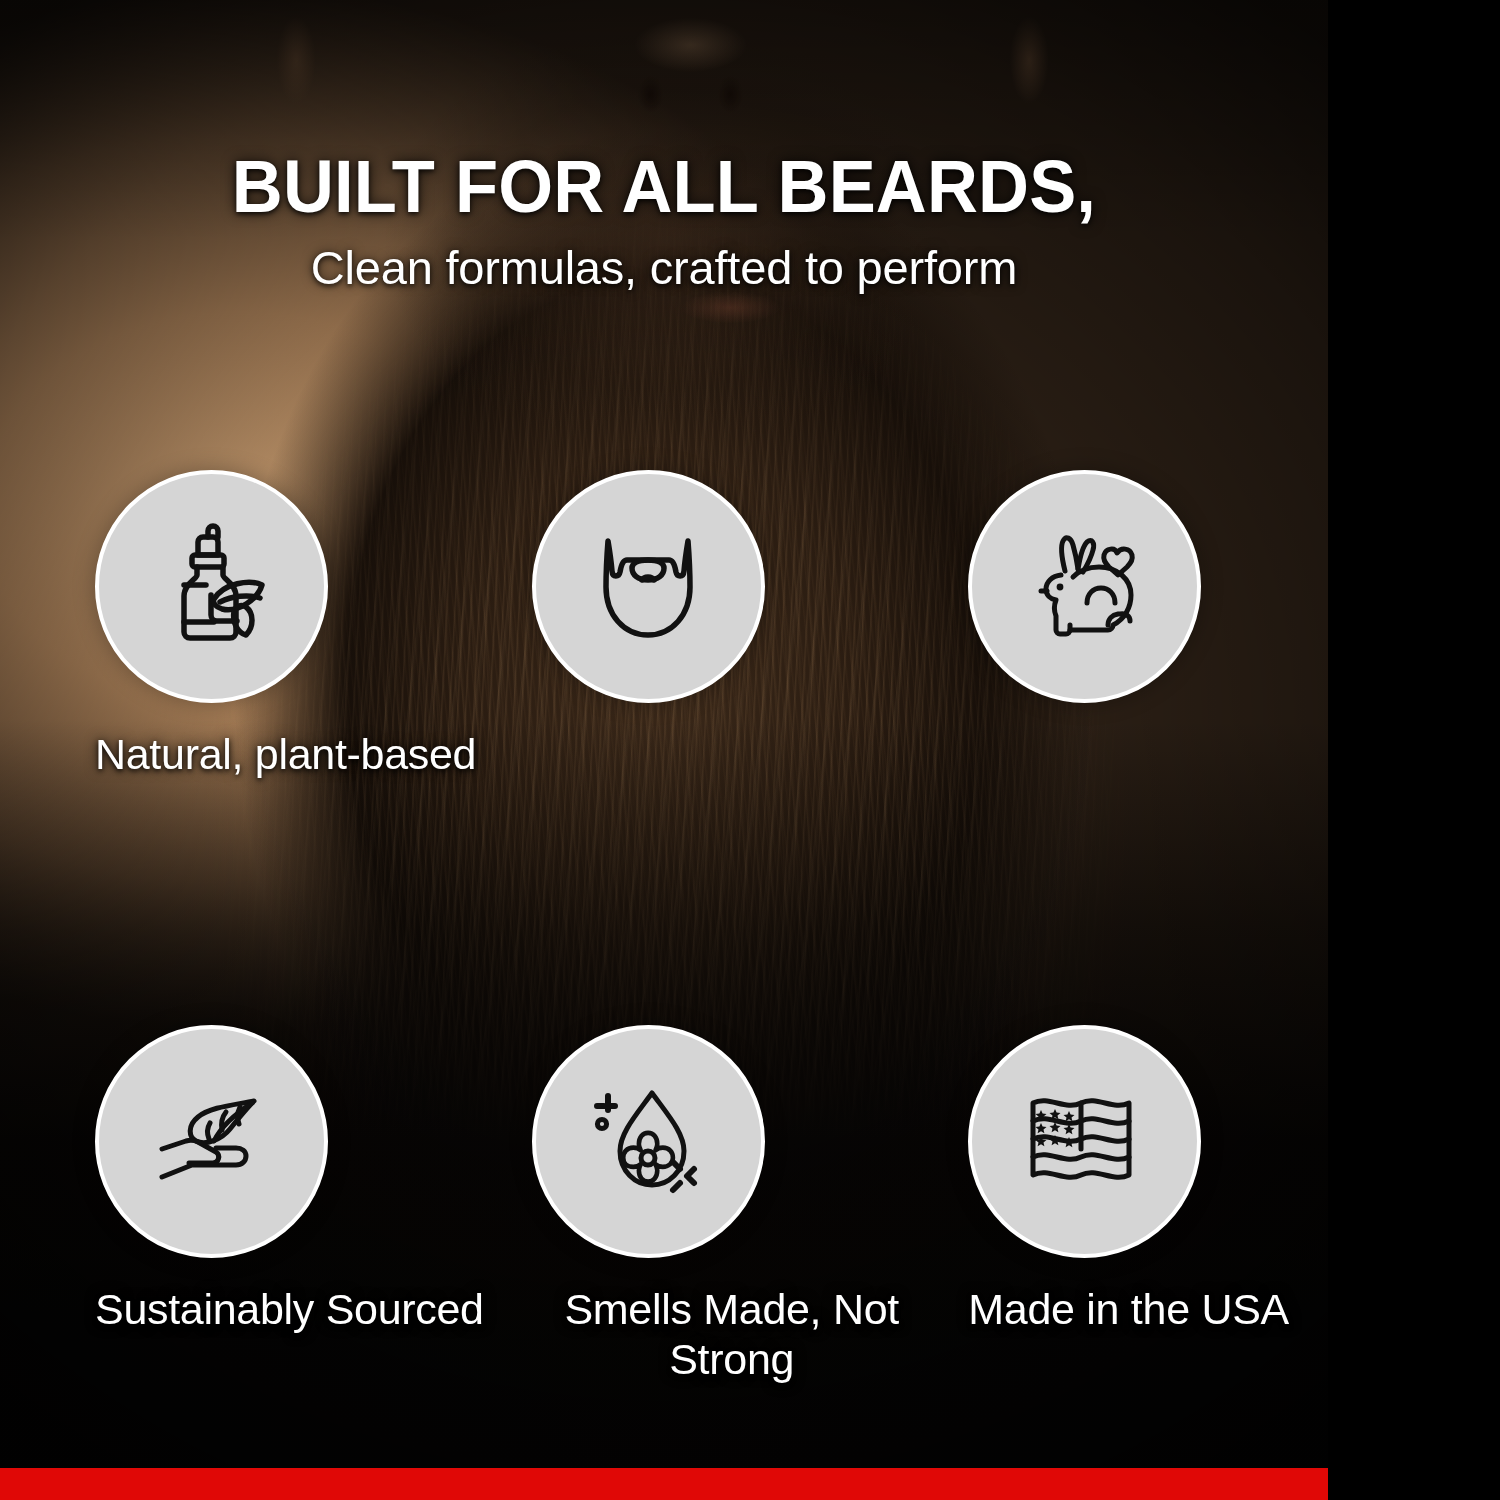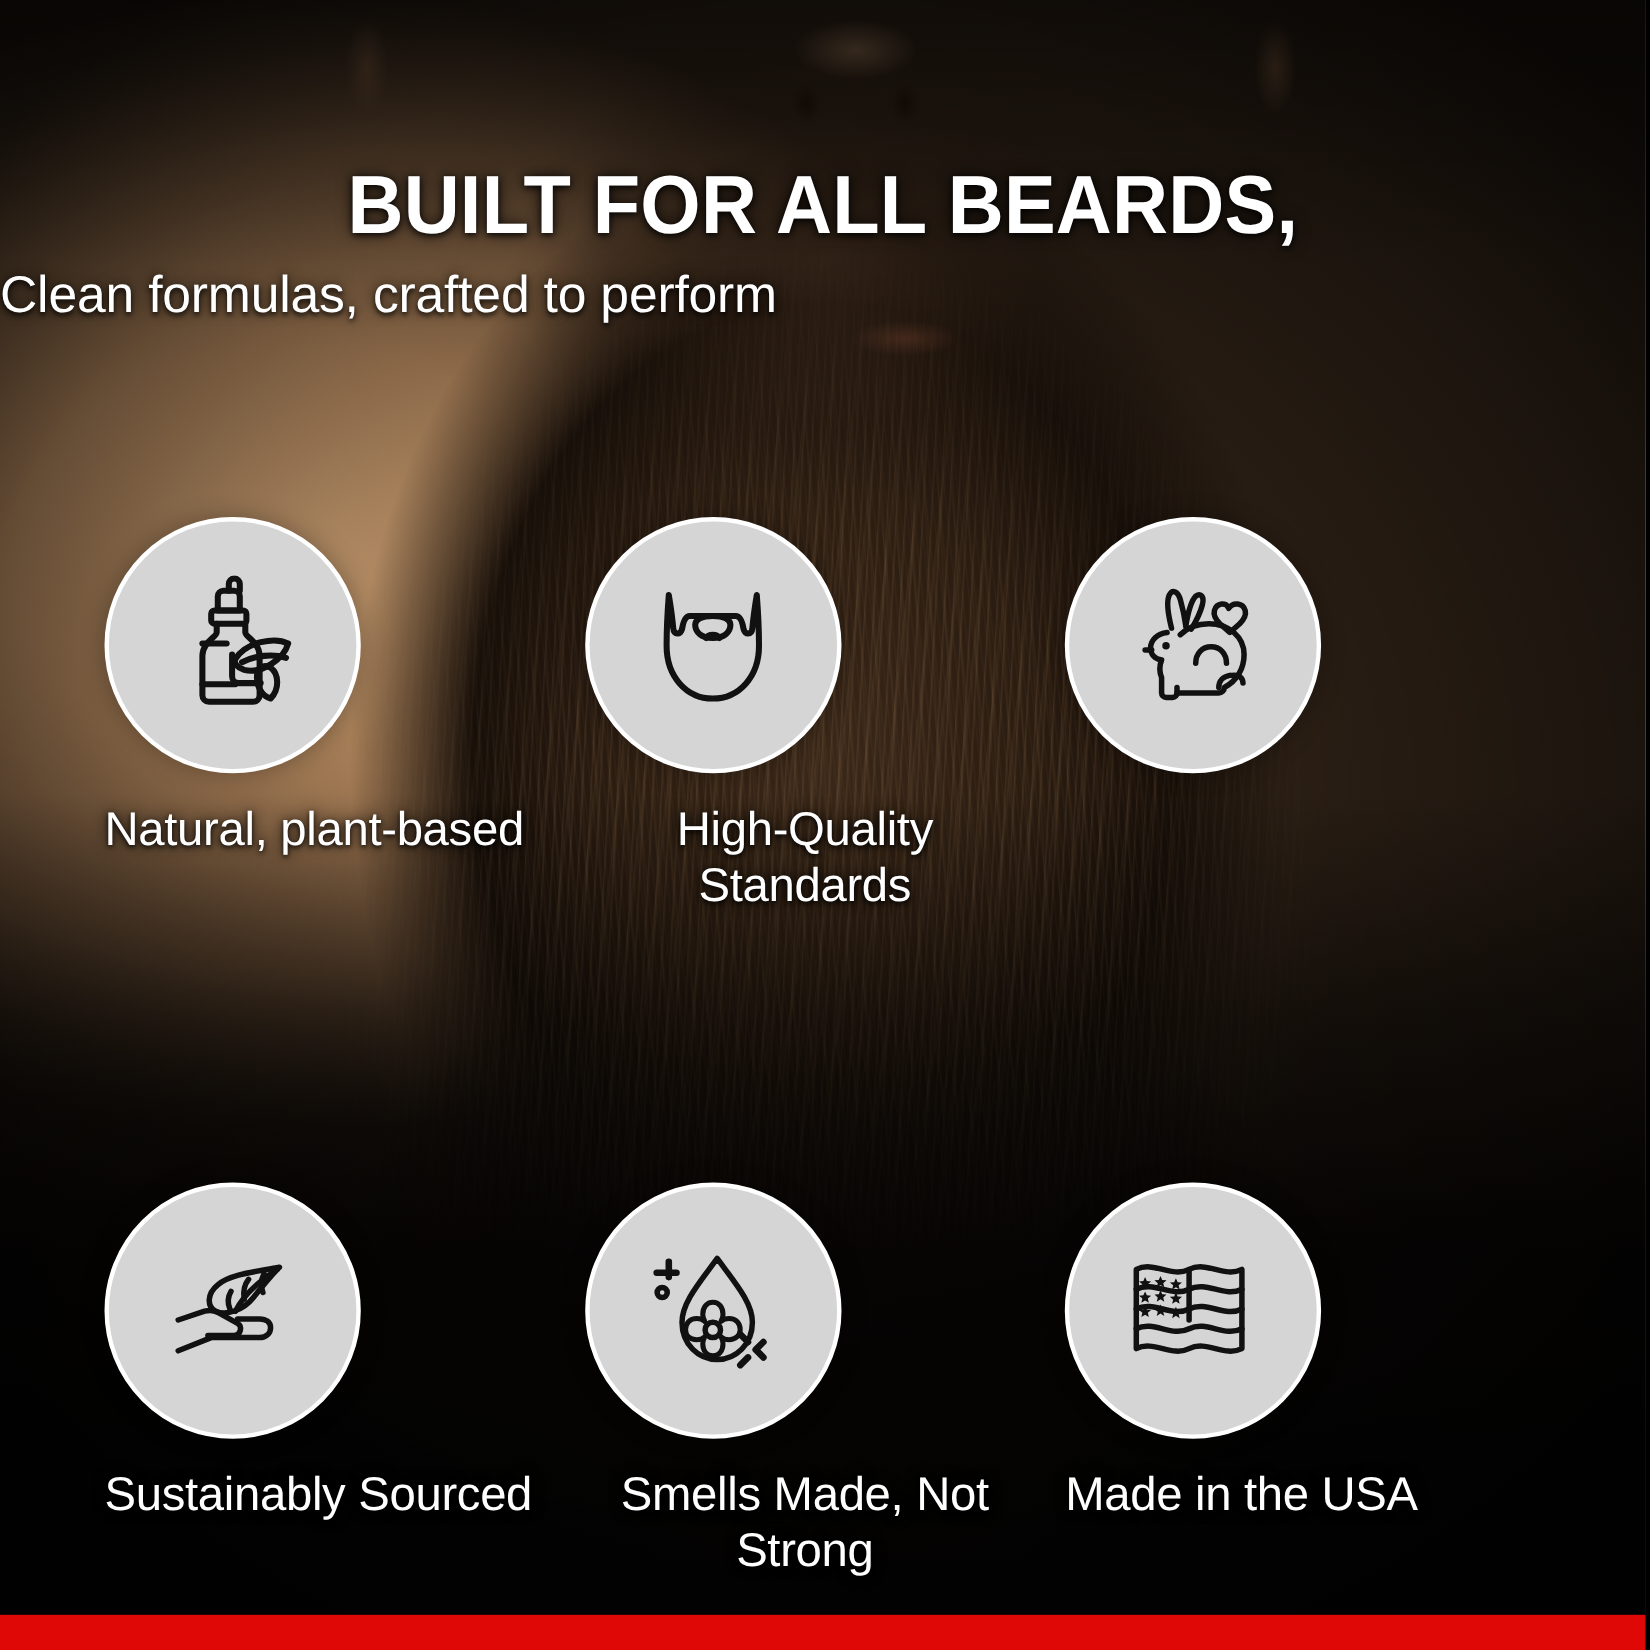--- a/index.html
+++ b/index.html
@@ -2,21 +2,21 @@
 <html><head>
 <meta charset="utf-8">
 <style>
   html, body {
     margin: 0;
     padding: 0;
     background: #000;
   }
   #stage {
     position: relative;
-    width: 1496px;
+    width: 1328px;
     height: 1500px;
     overflow: hidden;
     font-family: "Liberation Sans", sans-serif;
     background: #b91c1c;
   }
 
   
   .bg-layer { position: absolute; inset: 0; }
 
   
@@ -92,21 +92,21 @@
     line-height: 1.02;
     font-weight: 700;
     letter-spacing: 0.2px;
     transform: scaleX(0.94);
     text-shadow: 0 0 14px rgba(0,0,0,.78), 0 2px 6px rgba(0,0,0,.8);
   }
   .subhead {
     position: absolute;
     top: 240px;
     left: 0; right: 0;
-    text-align: left;
+    text-align: center;
     color: #ffffff;
     font-size: 47px;
     font-weight: 400;
     letter-spacing: -0.2px;
     text-shadow: 0 0 12px rgba(0,0,0,.70), 0 2px 5px rgba(0,0,0,.75);
   }
 
   .grid {
     position: absolute;
     top: 470px;
@@ -202,21 +202,20 @@
           <div class="badge">
             <span>
               <svg width="128" height="128" viewBox="0 0 128 128" fill="none" stroke="#111" stroke-width="5.5" stroke-linecap="round" stroke-linejoin="round">
                 <path d="M24 18 c0 0 3 18 4 30 c0.6 7 7 6 8 1 c1 -6 3 -12 7 -12 h42 c4 0 6 6 7 12 c1 5 7.4 6 8 -1 c1 -12 4 -30 4 -30
                          c0 0 2 26 2 46 c0 28 -18 48 -42 48 c-24 0 -42 -20 -42 -48 c0 -20 2 -46 2 -46 z"></path>
                 <path d="M48 45 c0 -5 6 -8 16 -8 c10 0 16 3 16 8 c0 7 -6 12 -16 12 c-10 0 -16 -5 -16 -12 z"></path>
                 <path d="M58 57 c2 -4 10 -4 12 0"></path>
               </svg>
             </span>
           </div>
-          <div class="caption">High-Quality Standards</div>
         </div>
 
         <div class="cell">
           <div class="badge">
             <span>
               <svg width="128" height="128" viewBox="0 0 128 128" fill="none" stroke="#111" stroke-width="5" stroke-linecap="round" stroke-linejoin="round">
                 <path d="M44 48 c-3 -12 -5 -24 -2 -30 c3 -6 8 -3 10 4 c2 7 4 17 5 24"></path>
                 <path d="M57 46 c2 -12 5 -23 9 -27 c5 -4 8 1 6 8 c-2 8 -7 17 -10 22"></path>
                 <path d="M40 52 c-9 1 -15 7 -15 14 c0 6 4 10 10 11 c-2 5 -2 11 0 16 l0 14 a4 4 0 0 0 4 4 h6 a4 4 0 0 0 4 -4 v-5"></path>
                 <path d="M49 107 h38 a5 5 0 0 0 5 -5 c12 -6 18 -18 18 -30 c0 -16 -14 -28 -32 -28 c-11 0 -20 4 -26 10"></path>

